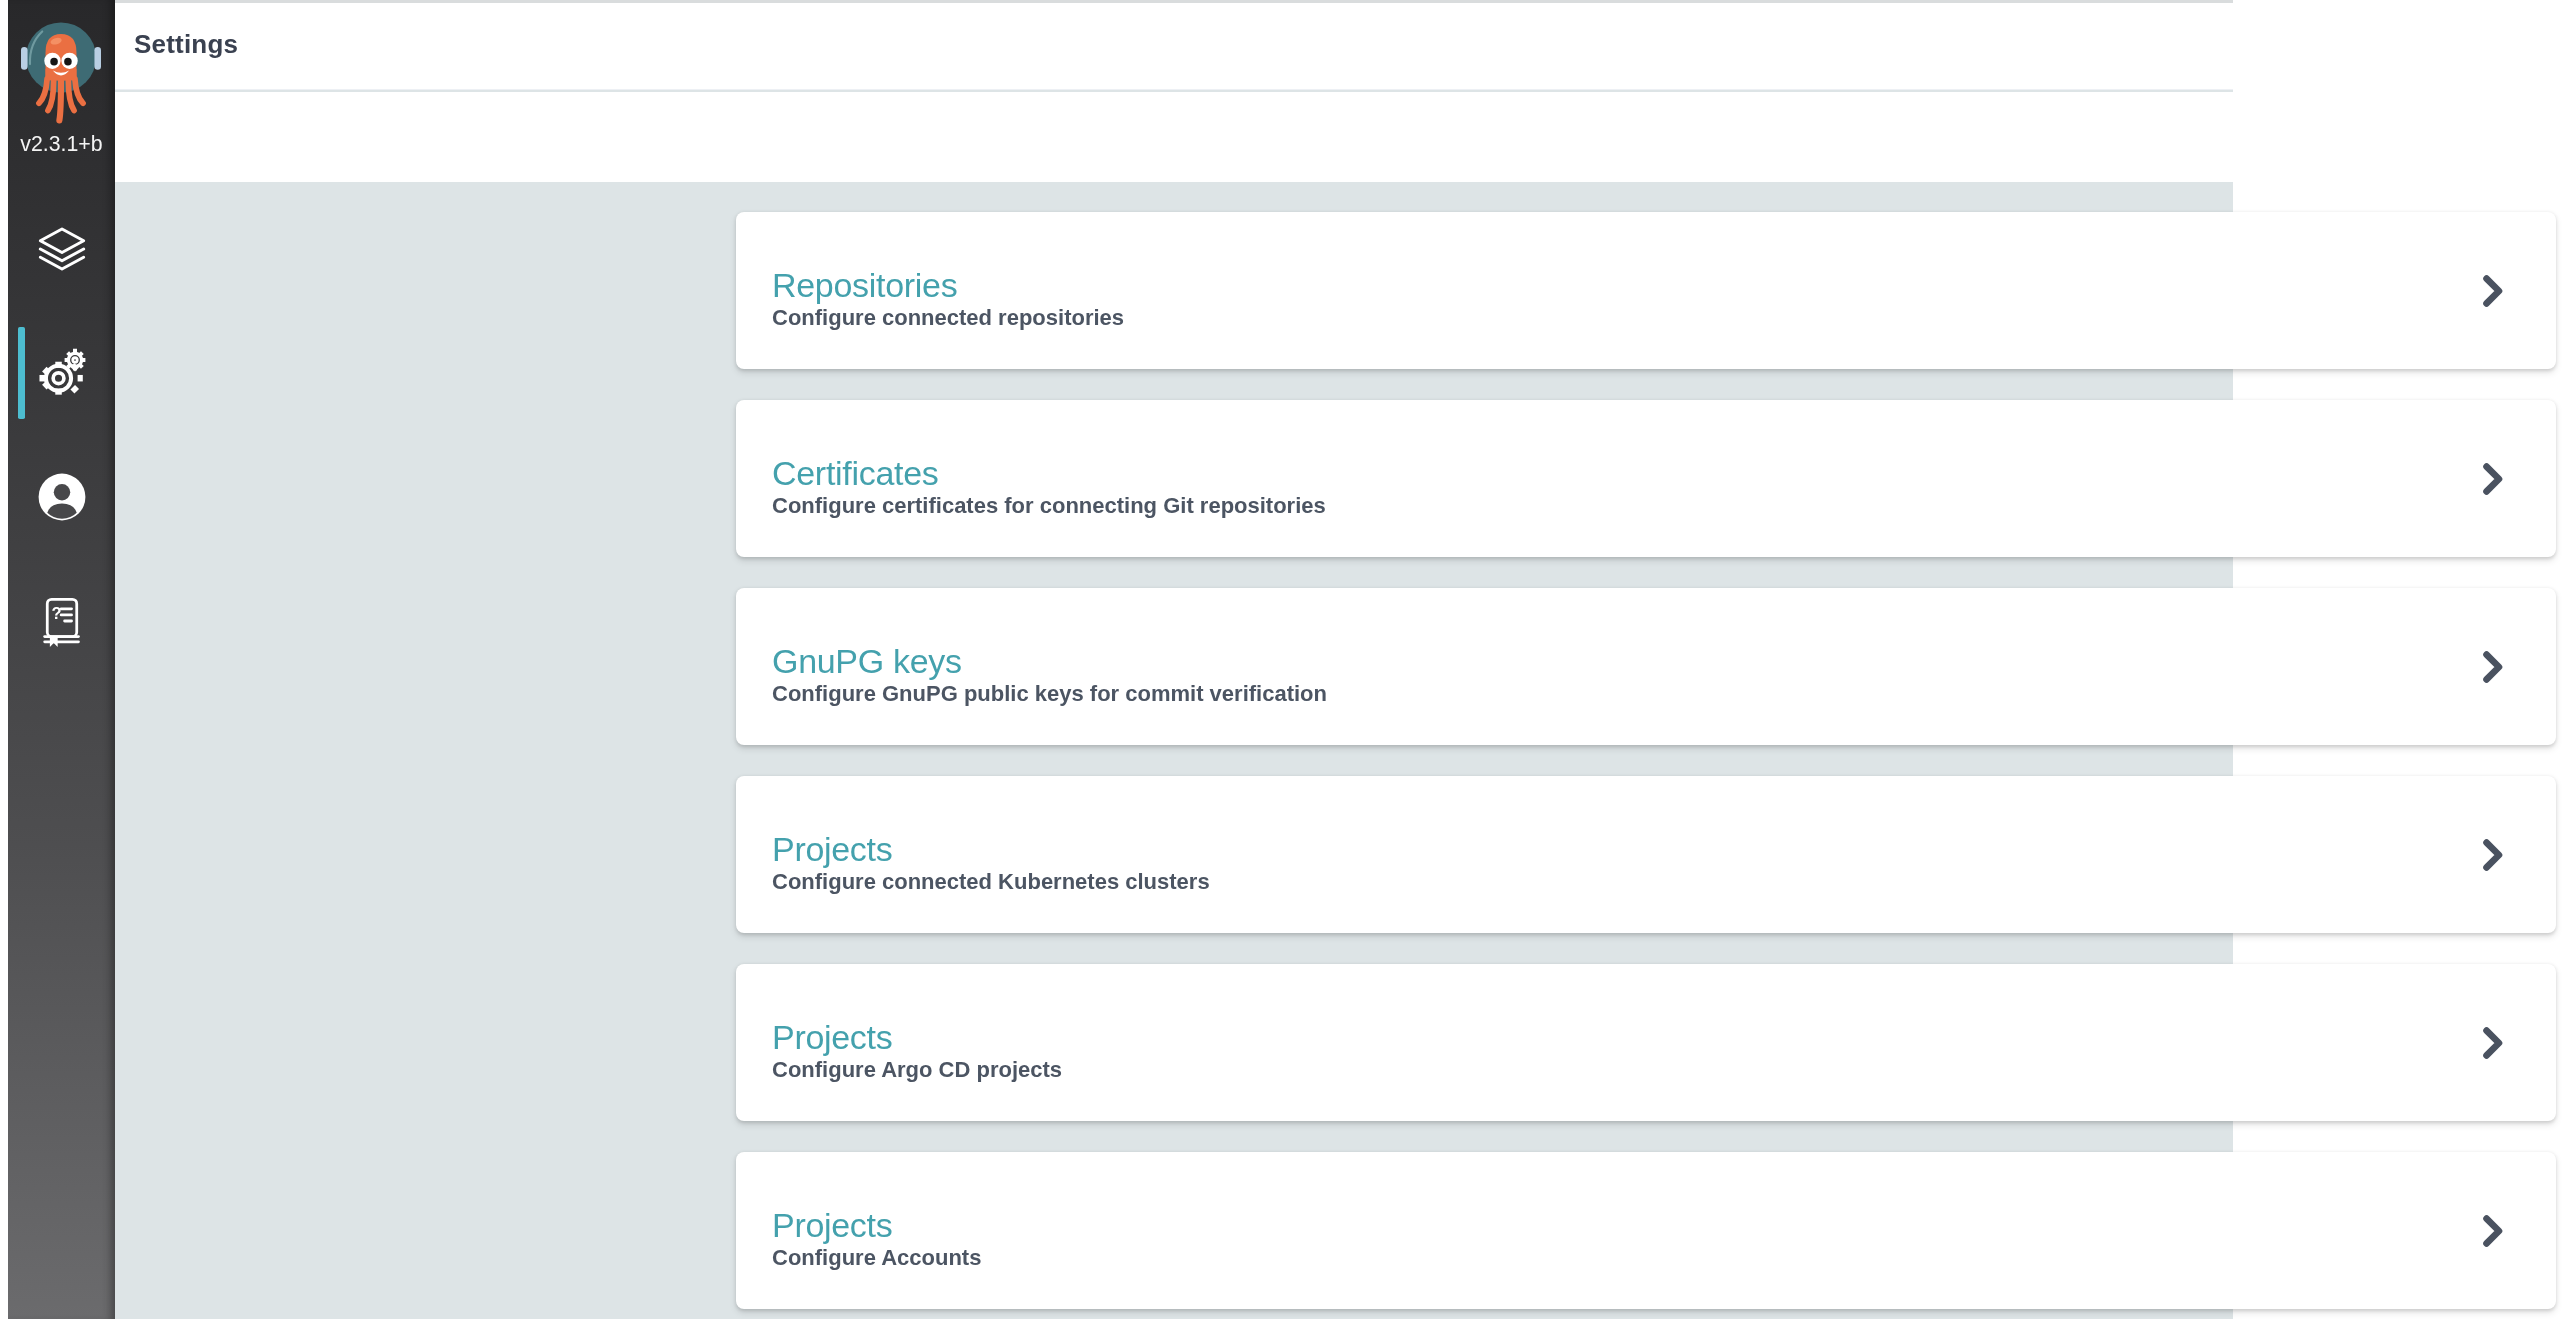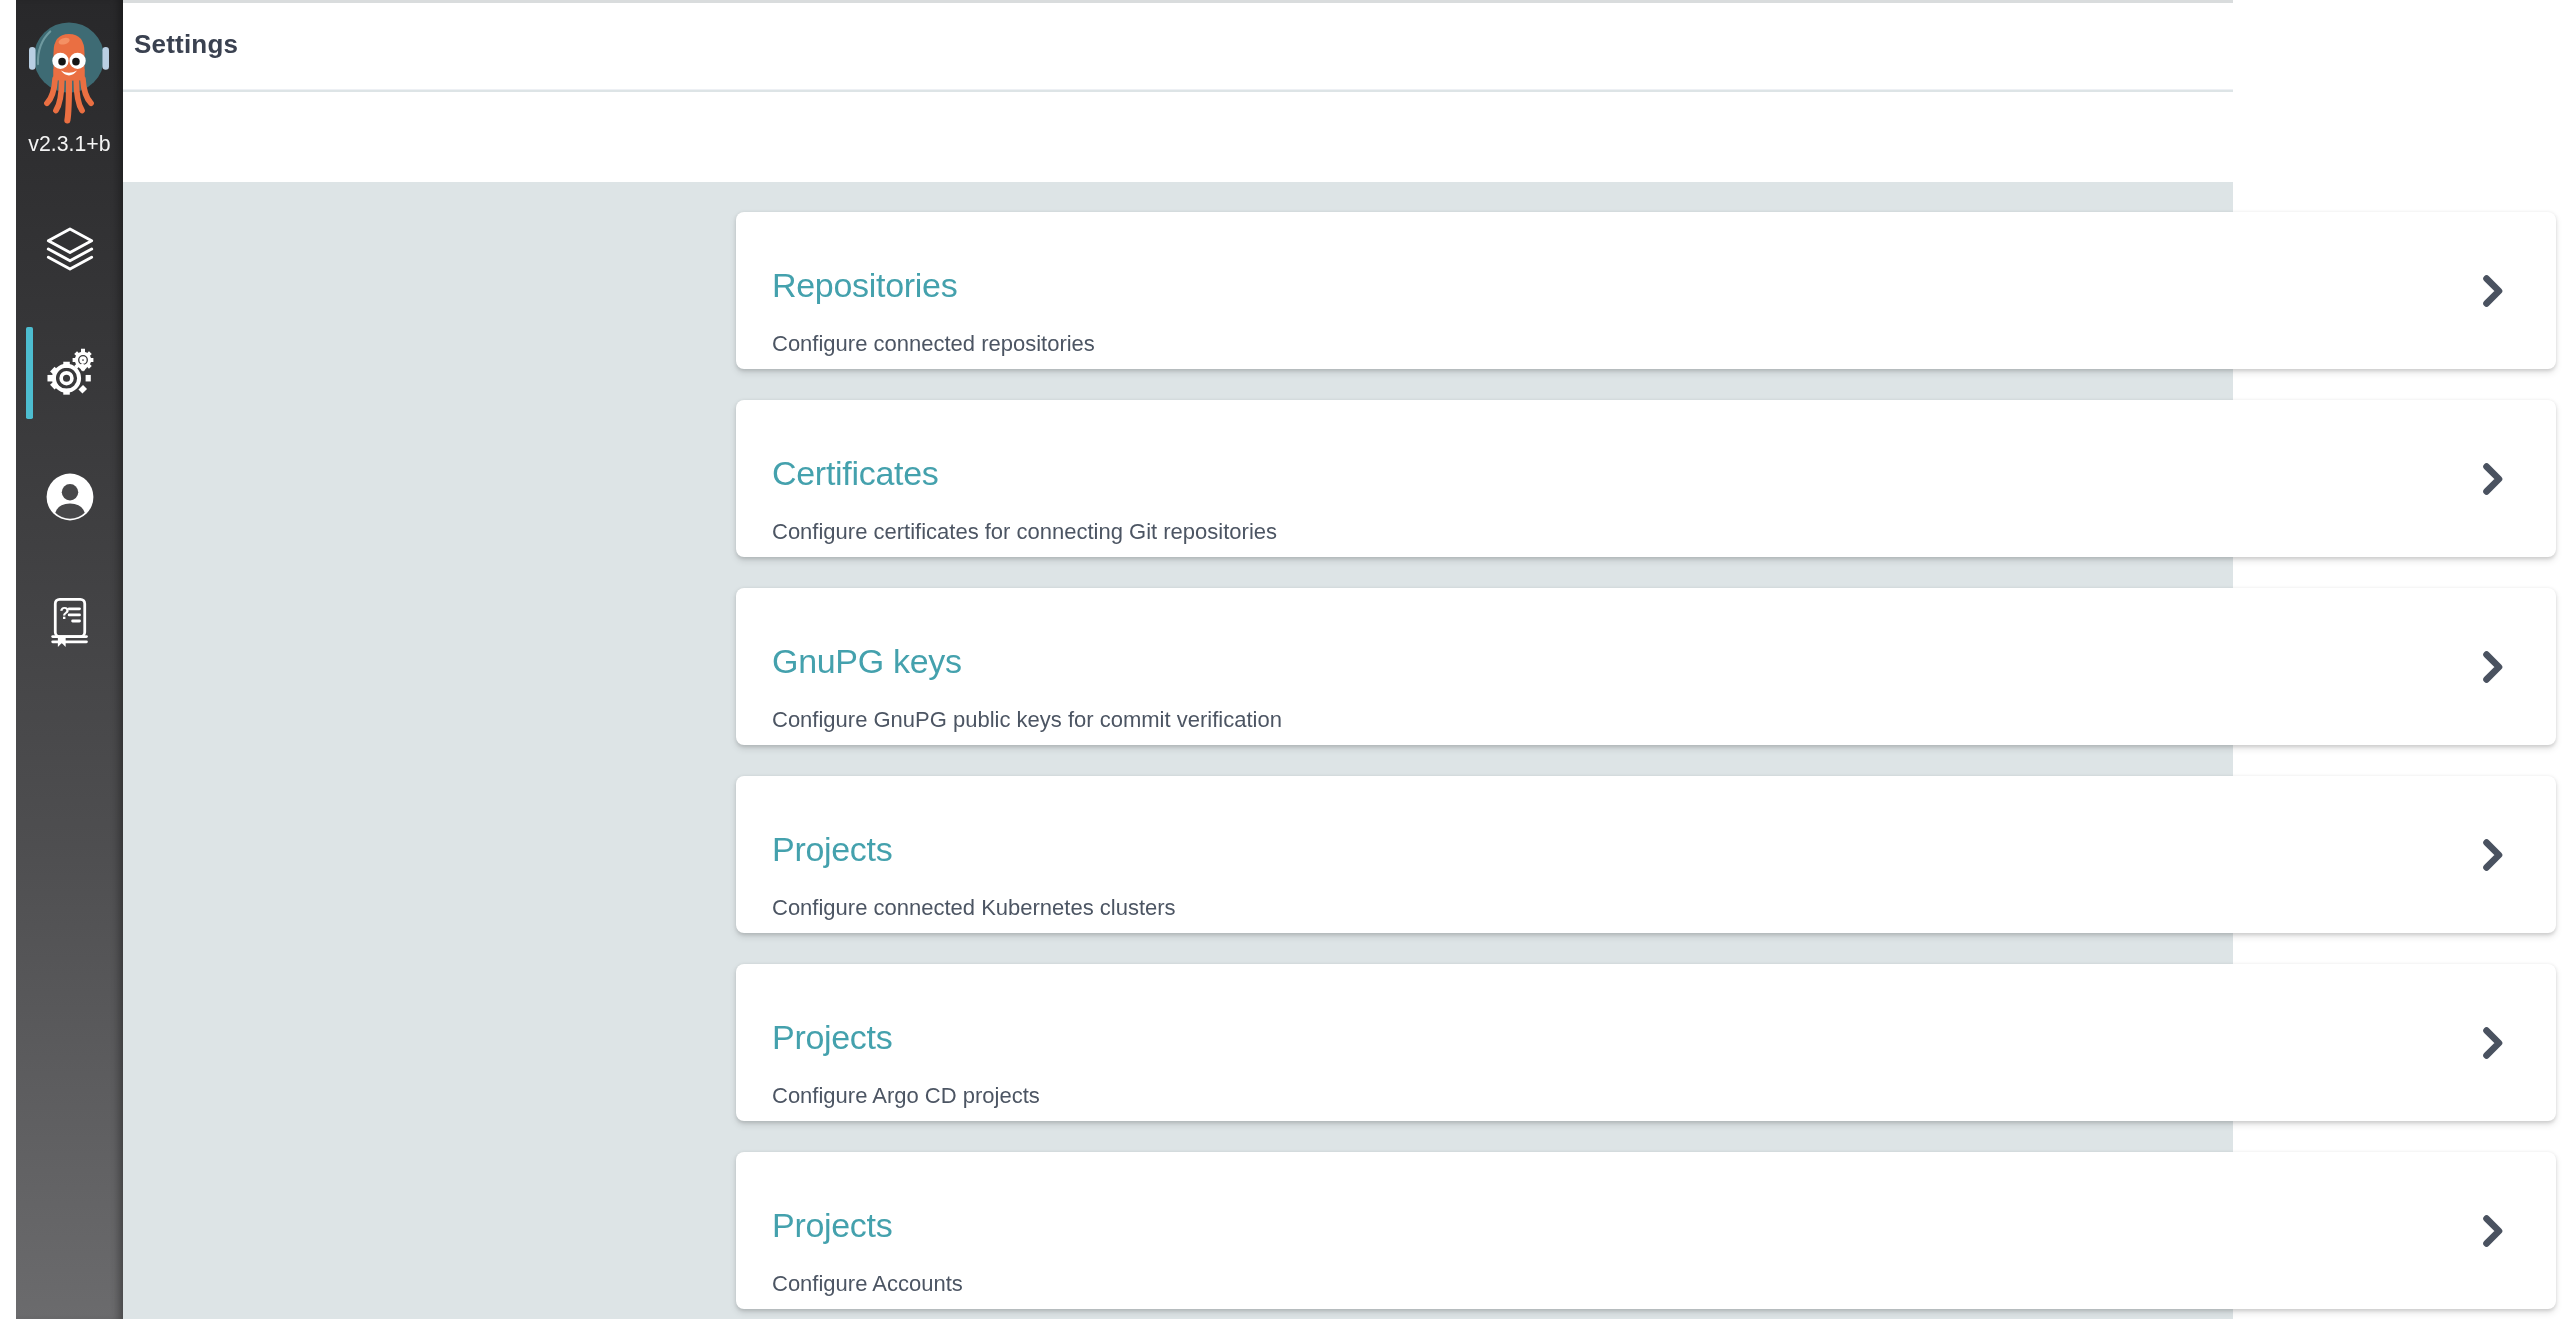--- a/index.html
+++ b/index.html
@@ -42,30 +42,30 @@
   .card{
     position:relative;height:157px;margin-bottom:31px;background:#ffffff;
     border-radius:8px;cursor:pointer;
     box-shadow:0 1.8px 3.6px rgba(0,0,0,0.12), 0 3.6px 7.1px rgba(0,0,0,0.10);
     padding:55px 107px 0 36px;
   }
   .card-title{
     font-size:34px;font-weight:400;color:var(--accent-teal);line-height:1.1;letter-spacing:-0.3px;
   }
   .card-desc{
-    margin-top:27px;font-size:22px;font-weight:400;color:var(--text-dark);line-height:1.2;
+    margin-top:1px;font-size:22px;font-weight:700;color:var(--text-dark);line-height:1.2;
   }
   .card-chevron{
     position:absolute;right:52px;top:50%;transform:translateY(-50%);
     width:21.3px;height:32px;
   }
 
   
   .sidebar{
-    position:absolute;left:16px;top:0;width:107px;height:1319px;z-index:10;
+    position:absolute;left:8px;top:0;width:107px;height:1319px;z-index:10;
     background:linear-gradient(180deg,var(--sidebar-top) 0%, #39393b 30%, #4e4e50 64%, var(--sidebar-bottom) 100%);
     box-shadow:inset -9px 0 9px -5.3px rgba(0,0,0,0.35);
   }
   .logo-block{position:absolute;left:0;top:0;width:107px;height:169px;overflow:hidden;}
   .logo-svg{position:absolute;left:12.4px;top:19.6px;width:82px;height:111px;}
   .version{
     position:absolute;left:0;top:132px;width:107px;text-align:center;
     font-size:21.3px;color:#f4f4f4;white-space:nowrap;overflow:hidden;
   }
   .nav{position:absolute;left:0;top:187px;width:107px;}

